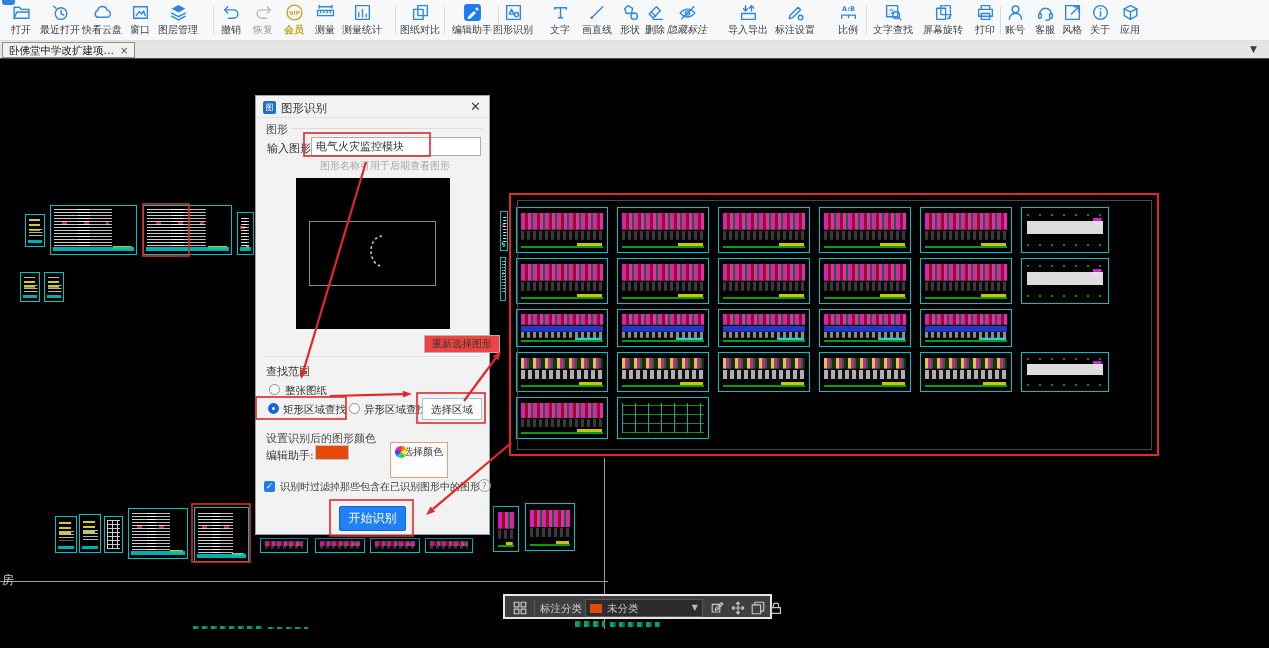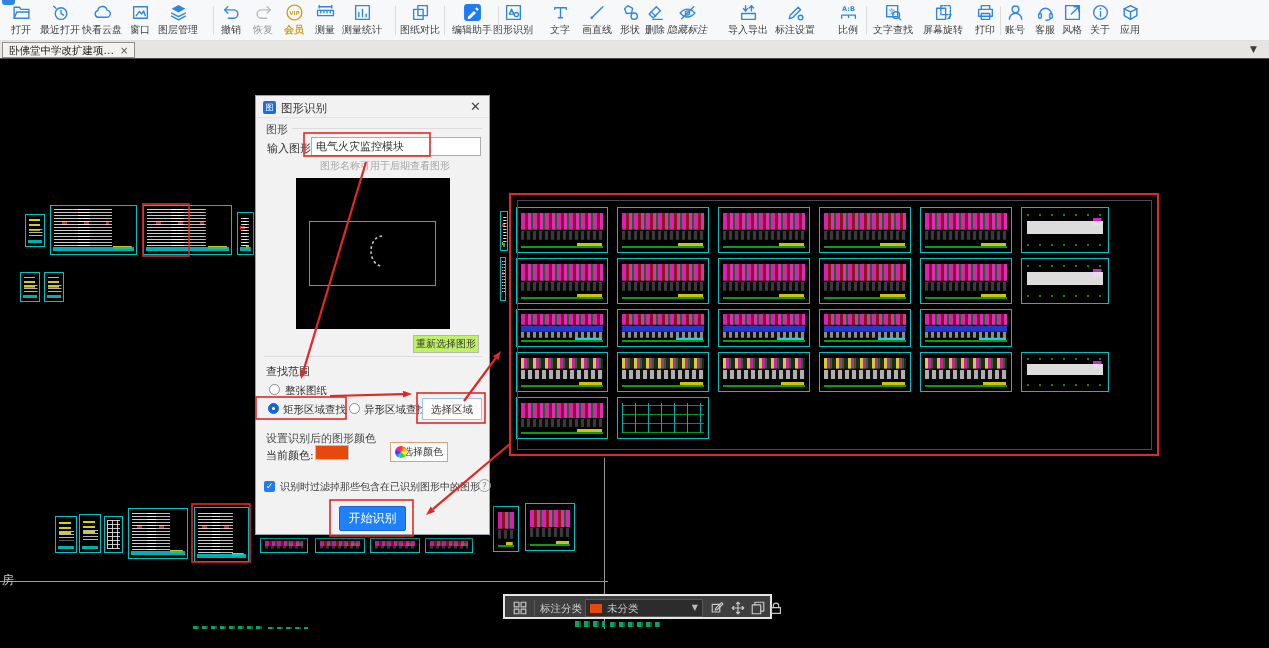--- a/index.html
+++ b/index.html
@@ -83,36 +83,36 @@
   #dlg-close { position:absolute; right:8px; top:3px; font-size:13px; color:#444; cursor:default; }
   .grp-label { position:absolute; left:10px; color:#4a4a4a; }
   .grp-line { position:absolute; height:1px; background:#ddd; }
   #name-label { position:absolute; left:11px; top:45px; }
   #name-input { position:absolute; left:55px; top:41px; width:170px; height:19px; background:#fff;
     border:1px solid #adadad; font-size:11px; color:#333; padding:1px 4px;
     font-family:"DejaVu Sans","Liberation Sans",sans-serif; }
   #name-hint { position:absolute; left:64px; top:63px; font-size:10px; color:#a6a6a6; }
   #preview { position:absolute; left:40px; top:82px; width:154px; height:151px; background:#000; }
   #preview-rect { position:absolute; left:13px; top:43px; width:127px; height:65px; border:1px solid #8a8a8a; }
-  #reselect-btn { position:absolute; left:157px; top:239px; width:66px; height:18px;
-    background:#bef264; border:1px solid #b5b5b5; font-size:10px; color:#333;
+  #reselect-btn { position:absolute; left:168px; top:239px; width:76px; height:18px;
+    background:#ef4444; border:1px solid #b5b5b5; font-size:10px; color:#333;
     text-align:center; line-height:16px; }
   #range-label { position:absolute; left:10px; top:268px; }
   .radio { position:absolute; width:11px; height:11px; border:1px solid #8c8c8c; border-radius:50%; background:#fff; }
   .radio.sel { border-color:#1565d8; background:#1565d8; }
   .radio.sel::after { content:''; position:absolute; left:3px; top:3px; width:3px; height:3px;
     border-radius:50%; background:#fff; }
   .radio-lbl { position:absolute; font-size:10.5px; color:#333; white-space:nowrap; }
   #select-area-btn { position:absolute; left:166px; top:302px; width:60px; height:22px;
     background:#fdfdfd; border:1px solid #9ec3ea; font-size:10.5px; color:#333;
     text-align:center; line-height:20px; }
   #colorgrp-label { position:absolute; left:10px; top:335px; }
   #curcolor-label { position:absolute; left:10px; top:352px; }
   #color-swatch { position:absolute; left:59px; top:349px; width:34px; height:15px; border:1px solid #c0c0c0; }
-  #pick-color-btn { position:absolute; left:134px; top:346px; width:58px; height:20px;
+  #pick-color-btn { position:absolute; left:134px; top:346px; width:58px; height:36px;
     background:#fdfdfd; border:1px solid #e0a070; font-size:10px; color:#333; line-height:18px;
     text-align:right; padding-right:4px; }
   #rainbow { position:absolute; left:4px; top:3px; width:12px; height:12px; border-radius:50%;
     background:conic-gradient(#f33,#fa0,#ff3,#3c3,#3cc,#33f,#c3c,#f33); }
   #filter-row { position:absolute; left:8px; top:383px; width:222px; }
   #filter-cb { position:absolute; left:0; top:2px; width:11px; height:11px; background:#1f7bf4;
     border-radius:2px; color:#fff; font-size:9px; line-height:11px; text-align:center; }
   #filter-lbl { position:absolute; left:16px; top:1px; font-size:10px; color:#3a3a3a; white-space:nowrap; }
   #filter-help { position:absolute; left:214px; top:0; width:13px; height:13px; border:1px solid #9a9a9a;
     border-radius:50%; color:#8a8a8a; font-size:9px; text-align:center; line-height:12px; }
@@ -458,21 +458,21 @@
     <div class="grp-line" style="left:8px; top:260px; width:218px;"></div>
     <div id="range-label">查找范围</div>
     <div class="radio" style="left:13px; top:288px;"></div>
     <div class="radio-lbl" style="left:29px; top:288px;">整张图纸</div>
     <div class="radio sel" style="left:12px; top:307px;"></div>
     <div class="radio-lbl" style="left:27px; top:307px;">矩形区域查找</div>
     <div class="radio" style="left:93px; top:307px;"></div>
     <div class="radio-lbl" style="left:108px; top:307px;">异形区域查找</div>
     <div id="select-area-btn">选择区域</div>
     <div id="colorgrp-label" class="grp-label" style="top:335px;text-align:center;">设置识别后的图形颜色</div>
-    <div id="curcolor-label">当前颜色:</div>
+    <div id="curcolor-label">编辑助手:</div>
     <div id="color-swatch" style="background: rgb(229, 74, 12);"></div>
     <div id="pick-color-btn">
       <div id="rainbow"></div>
       <span>选择颜色</span>
     </div>
     <div id="filter-row">
       <div id="filter-cb">✓</div>
       <div id="filter-lbl">识别时过滤掉那些包含在已识别图形中的图形</div>
       <div id="filter-help">?</div>
     </div>

